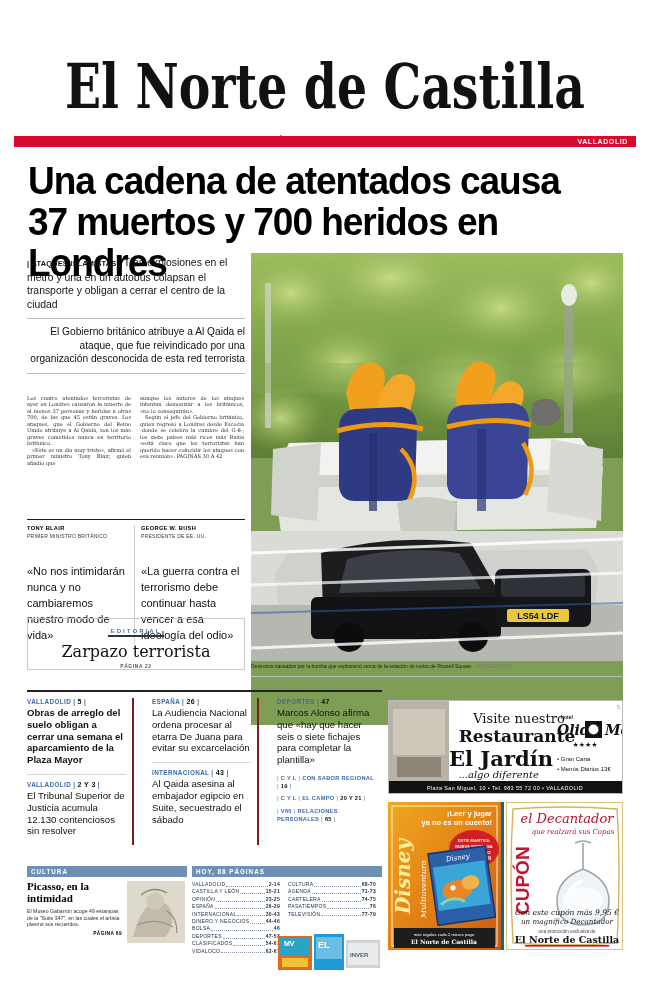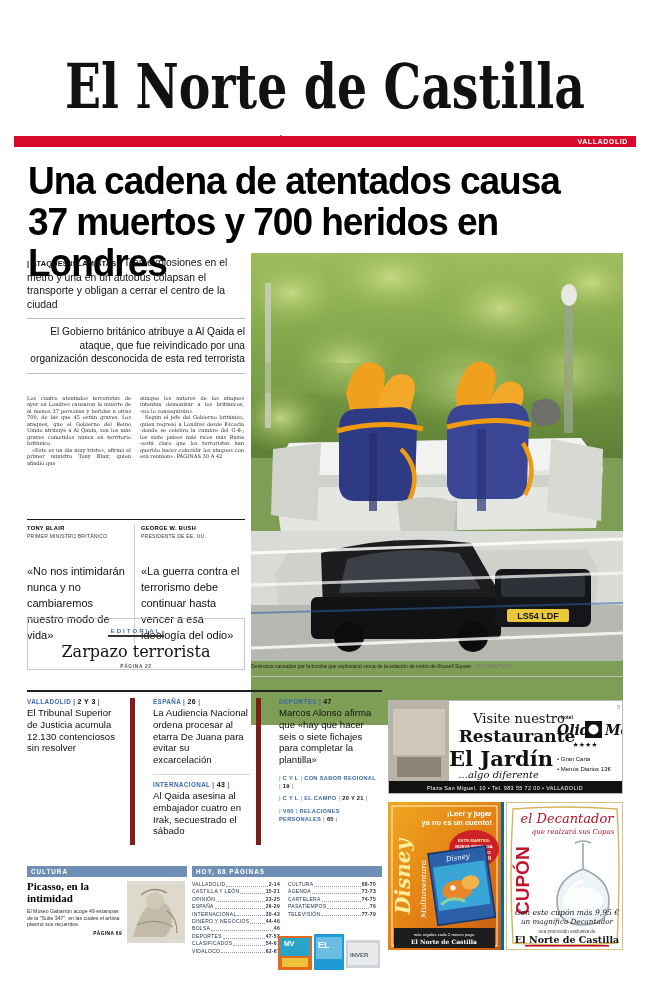--- a/index.html
+++ b/index.html
@@ -45,21 +45,21 @@
 
   
   .photo{position:absolute;left:251px;top:253px;width:372px;height:472px;overflow:hidden;background:#7f9e55;}
   .caption{position:absolute;left:251px;top:663px;width:372px;font-size:5px;color:#222;}
   .caption .credit{color:#777;}
   .cap-rule{position:absolute;left:251px;top:676px;width:372px;border-top:1px solid #bdbdbd;}
 
   
   .briefs{position:absolute;left:27px;top:690px;width:355px;display:flex;border-top:2px solid #222;padding-top:6px;}
   .bcol{width:110px;padding-right:6px;}
-  .bcol+.bcol{border-left:5px solid #7f1d1d;padding-left:18px;}
+  .bcol+.bcol{border-left:2px solid #7f1d1d;padding-left:18px;}
   .b-sec{font-size:6.3px;font-weight:700;letter-spacing:.4px;color:#3b6aa8;margin-bottom:2px;}
   .b-sec .pg{color:#111;font-size:7px;}
   .b-head{font-size:9.6px;line-height:11.8px;font-weight:700;color:#111;}
   .b-head.light{font-weight:400;}
   .b-item{margin-bottom:8px;}
   .b-item+.b-item{border-top:1px solid #d6d6d6;padding-top:6px;}
   .seclist{margin-top:4px;}
   .seclist-row{font-size:5.7px;font-weight:700;color:#3b6aa8;letter-spacing:.3px;line-height:8.2px;margin-bottom:4px;}
   .seclist-row .pg{color:#111;}
   .seclist-row .sep{color:#8aa6cc;}
@@ -225,40 +225,47 @@
     <span class="credit">/ M.F./REUTERS</span>
   </div>
   <div class="cap-rule"></div>
 
   <div class="briefs">
 
     <div class="bcol">
       <div class="b-item">
         <div class="b-sec">
           <span>VALLADOLID</span> |
+          <span class="pg">5</span> |
+        </div>
+        <div class="b-head">Obras de arreglo del suelo obligan a cerrar una semana el aparcamiento de la Plaza Mayor</div>
+      </div>
+      <div class="b-item">
+        <div class="b-sec">
+          <span>VALLADOLID</span> |
           <span class="pg">2 Y 3</span> |
         </div>
         <div class="b-head light">El Tribunal Superior de Justicia acumula 12.130 contenciosos sin resolver</div>
       </div>
     </div>
 
     <div class="bcol">
       <div class="b-item">
         <div class="b-sec">
           <span>ESPAÑA</span> |
           <span class="pg">26</span> |
         </div>
         <div class="b-head light">La Audiencia Nacional ordena procesar al etarra De Juana para evitar su excarcelación</div>
       </div>
       <div class="b-item">
         <div class="b-sec">
           <span>INTERNACIONAL</span> |
           <span class="pg">43</span> |
         </div>
-        <div class="b-head light">Al Qaida asesina al embajador cuatro en Irak, secuestrado el sábado</div>
+        <div class="b-head light">Al Qaida asesina al embajador egipcio en Suite, secuestrado el sábado</div>
       </div>
     </div>
 
     <div class="bcol">
       <div class="b-item">
         <div class="b-sec">
           <span>DEPORTES</span> |
           <span class="pg">47</span>
         </div>
         <div class="b-head light">Marcos Alonso afirma que «hay que hacer seis o siete fichajes para completar la plantilla»</div>

